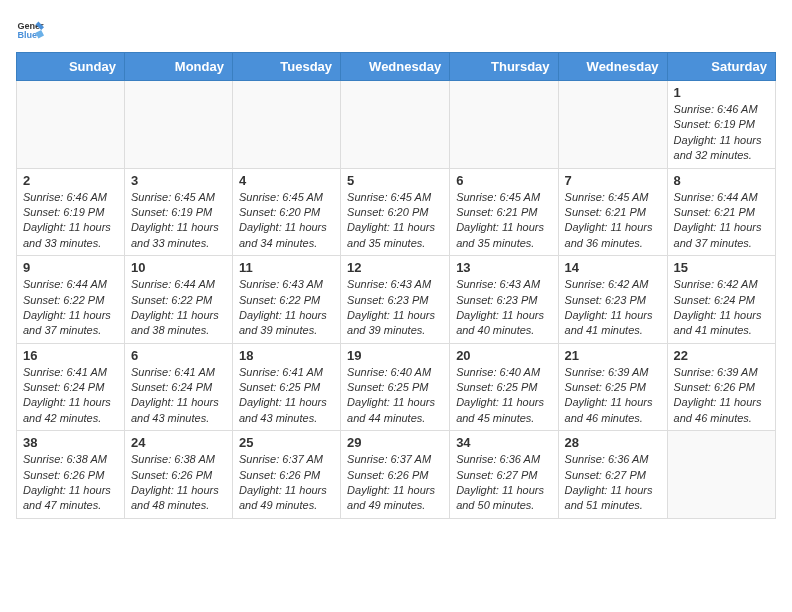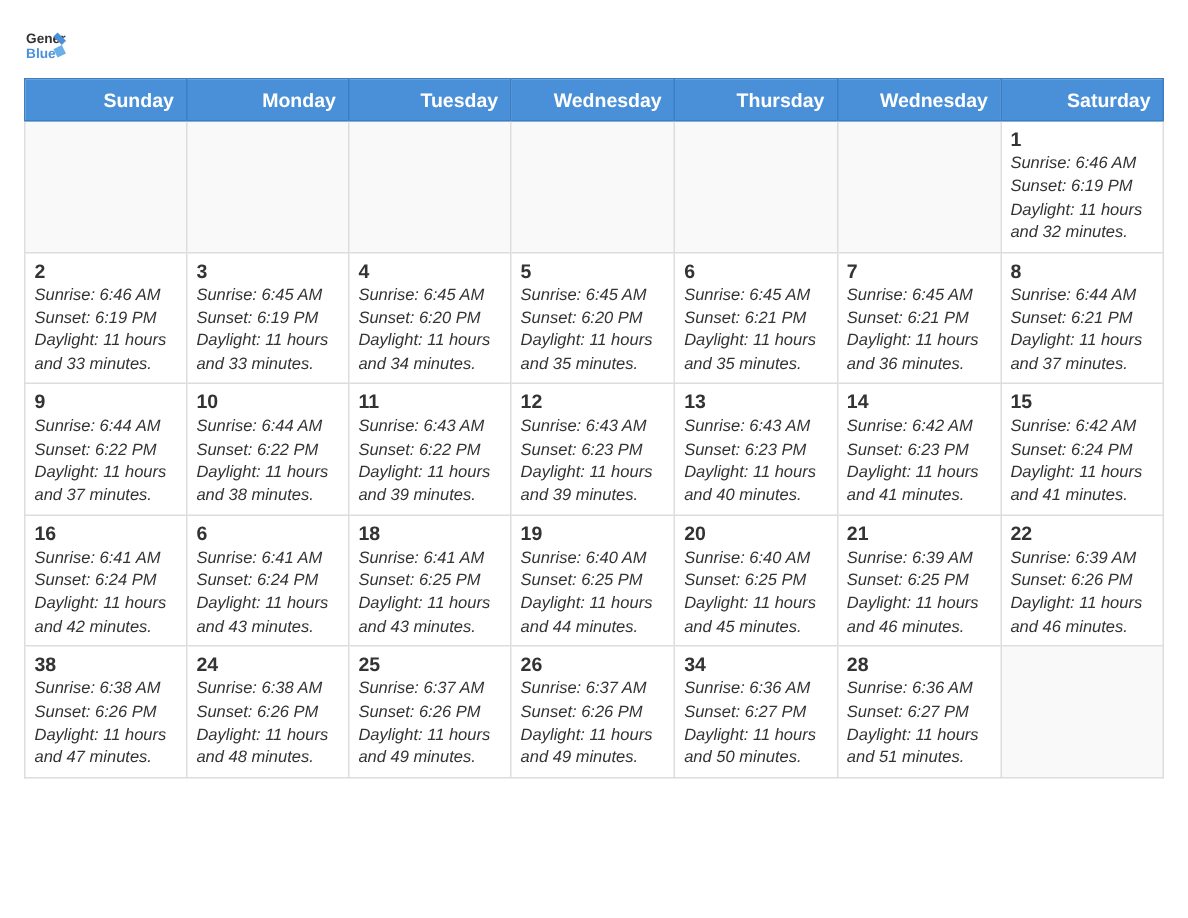--- a/index.html
+++ b/index.html
@@ -267,21 +267,21 @@
 Sunset: 6:26 PM
 Daylight: 11 hours and 48 minutes.</div>
         </td>
         <td>
           <span class="day-number">25</span>
           <div class="day-info" style="white-space: pre-line;">Sunrise: 6:37 AM
 Sunset: 6:26 PM
 Daylight: 11 hours and 49 minutes.</div>
         </td>
         <td>
-          <span class="day-number">26</span>
+          <span class="day-number">29</span>
           <div class="day-info" style="white-space: pre-line;">Sunrise: 6:37 AM
 Sunset: 6:26 PM
 Daylight: 11 hours and 49 minutes.</div>
         </td>
         <td>
           <span class="day-number">34</span>
           <div class="day-info" style="white-space: pre-line;">Sunrise: 6:36 AM
 Sunset: 6:27 PM
 Daylight: 11 hours and 50 minutes.</div>
         </td>

